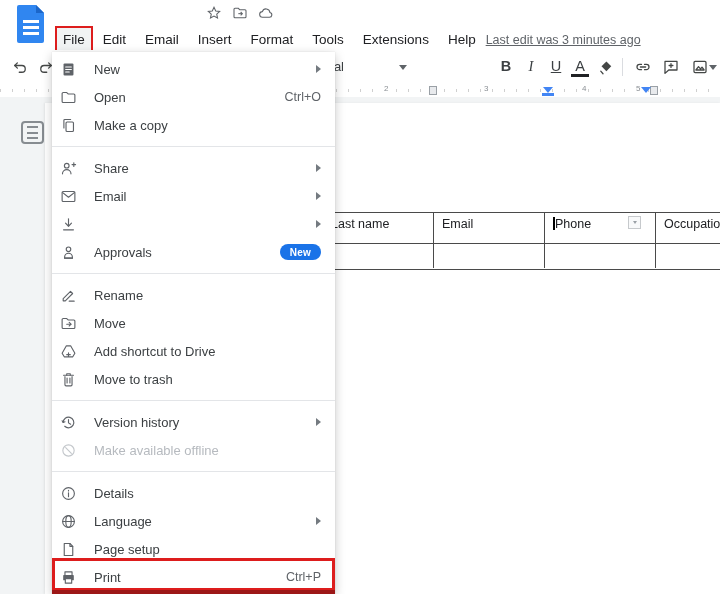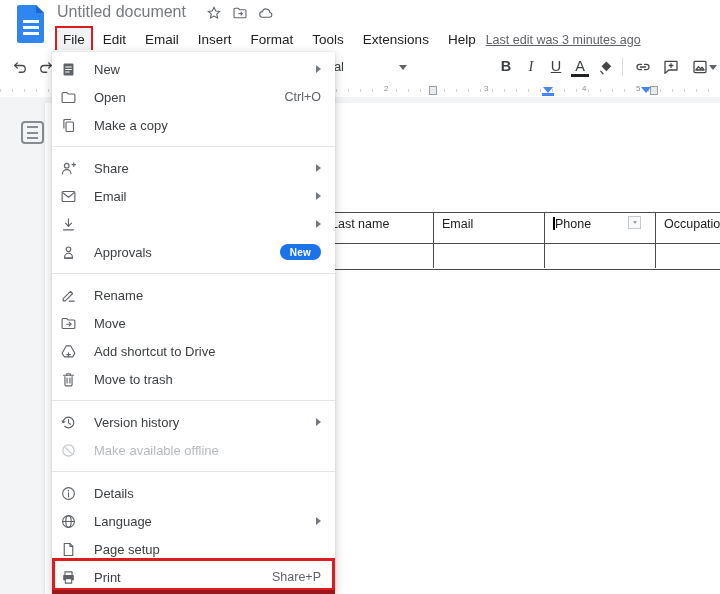--- a/index.html
+++ b/index.html
@@ -76,21 +76,20 @@
   <div class="titlebar">
     <div class="docs-logo">
       <svg viewBox="0 0 30 40">
           <path d="M3 1h17l8 8v28a2 2 0 0 1-2 2H3a2 2 0 0 1-2-2V3a2 2 0 0 1 2-2z" fill="#3086f0"></path>
           <path d="M20 1l8 8h-8z" fill="#1b66c9"></path>
           <rect x="7" y="16" width="16" height="3" fill="#fff"></rect>
           <rect x="7" y="22" width="16" height="3" fill="#fff"></rect>
           <rect x="7" y="28" width="16" height="3" fill="#fff"></rect>
         </svg>
     </div>
-    <div class="doc-title">Untitled document</div>
     <div class="title-icons">
       <span class="tico"><svg viewBox="0 0 24 24">
             <path d="M12 3.5l2.6 5.4 5.9.7-4.4 4 1.2 5.8L12 16.6l-5.3 2.8 1.2-5.8-4.4-4 5.9-.7z"></path>
           </svg></span>
       <span class="tico"><svg viewBox="0 0 24 24">
             <path d="M3 6.5A1.5 1.5 0 0 1 4.5 5h5l2 2h8A1.5 1.5 0 0 1 21 8.5v9a1.5 1.5 0 0 1-1.5 1.5h-15A1.5 1.5 0 0 1 3 17.5z"></path>
             <path d="M9.5 13h5.5"></path>
             <path d="M13 10.5 15.5 13 13 15.5"></path>
           </svg></span>
       <span class="tico"><svg viewBox="0 0 24 24">
@@ -408,20 +407,20 @@
 
     <div class="mi">
       <span class="mi-ic">
           <svg viewBox="0 0 24 24">
             <path d="M7 8.5V4h10v4.5"></path>
             <rect x="4.5" y="8.5" width="15" height="7.5" rx="1" fill="#5f6368" stroke="none"></rect>
             <rect x="7.5" y="13.5" width="9" height="6.5" fill="#fff" stroke="#5f6368"></rect>
           </svg>
         </span>
       <span class="mi-label">Print</span>
-      <span class="mi-right">Share+P</span>
+      <span class="mi-right">Ctrl+P</span>
     </div>
 
     <div class="print-box"></div>
     <div class="menu-bottom-bar"></div>
   </div>
 
 </div>
 
 </body></html>

